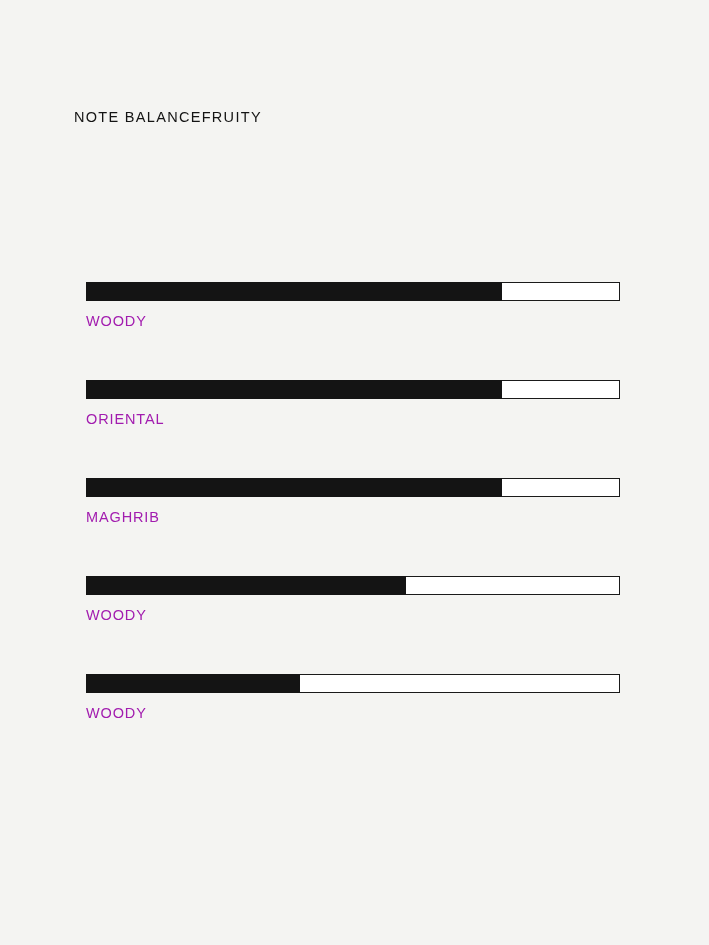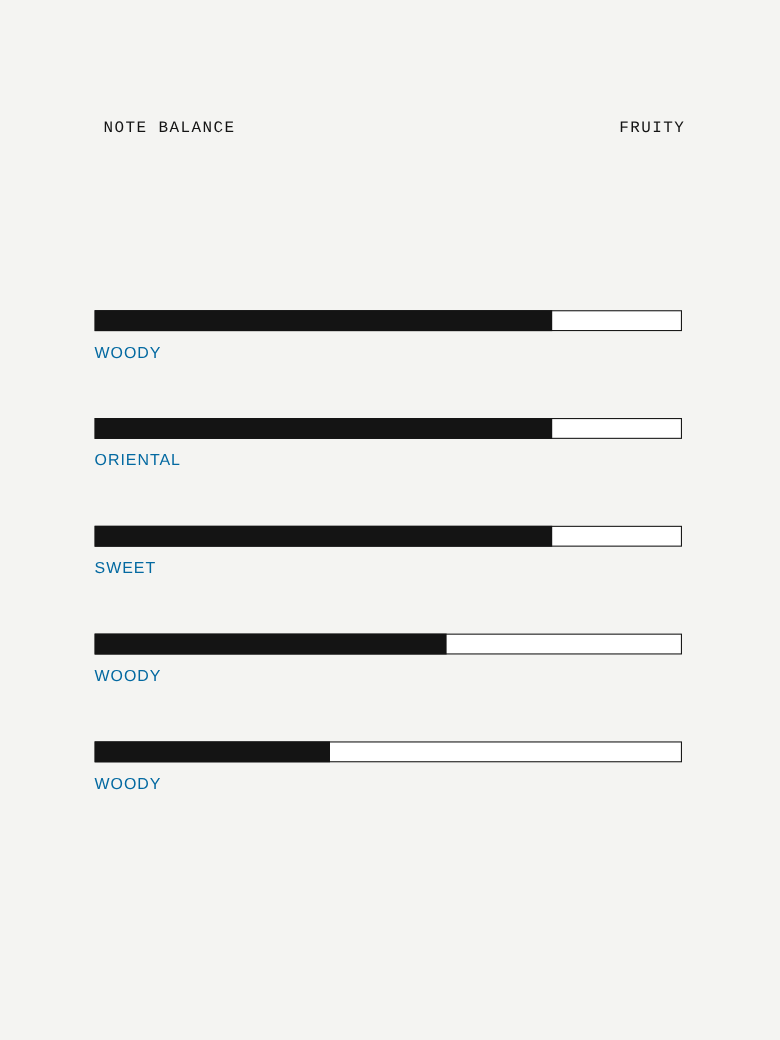--- a/index.html
+++ b/index.html
@@ -16,26 +16,25 @@
   }
   .page {
     position: relative;
     width: 709px;
     height: 945px;
     box-sizing: border-box;
   }
   .header {
     position: absolute;
     top: 109px;
-    left: 94px;
+    left: 74px;
     right: 86px;
     display: flex;
-    justify-content: space-between;
+    justify-content: flex-start;
     align-items: baseline;
-    font-family: Liberation Mono, monospace;
   }
   .header-title,
   .header-right {
     font-size: 14.5px;
     letter-spacing: 0.09em;
     font-weight: 400;
     color: #141414;
     white-space: nowrap;
   }
   .bars {
@@ -63,21 +62,21 @@
     top: -1px;
     left: -1px;
     height: 19px;
     box-sizing: border-box;
     background: #141414;
   }
   .bar-label {
     margin-top: 12px;
     font-size: 14.5px;
     letter-spacing: 0.06em;
-    color: #0369a1;
+    color: #a21caf;
     white-space: nowrap;
   }
 </style>
 </head>
 <body>
 
 <div class="page">
 
   <div class="header">
     <div class="header-title">NOTE BALANCE</div>
@@ -97,21 +96,21 @@
       <div class="bar-track">
         <div class="bar-fill" style="width: calc(78% + 1px);"></div>
       </div>
       <div class="bar-label">ORIENTAL</div>
     </div>
 
     <div class="bar-group">
       <div class="bar-track">
         <div class="bar-fill" style="width: calc(78% + 1px);"></div>
       </div>
-      <div class="bar-label">SWEET</div>
+      <div class="bar-label">MAGHRIB</div>
     </div>
 
     <div class="bar-group">
       <div class="bar-track">
         <div class="bar-fill" style="width: calc(60% + 1px);"></div>
       </div>
       <div class="bar-label">WOODY</div>
     </div>
 
     <div class="bar-group">

